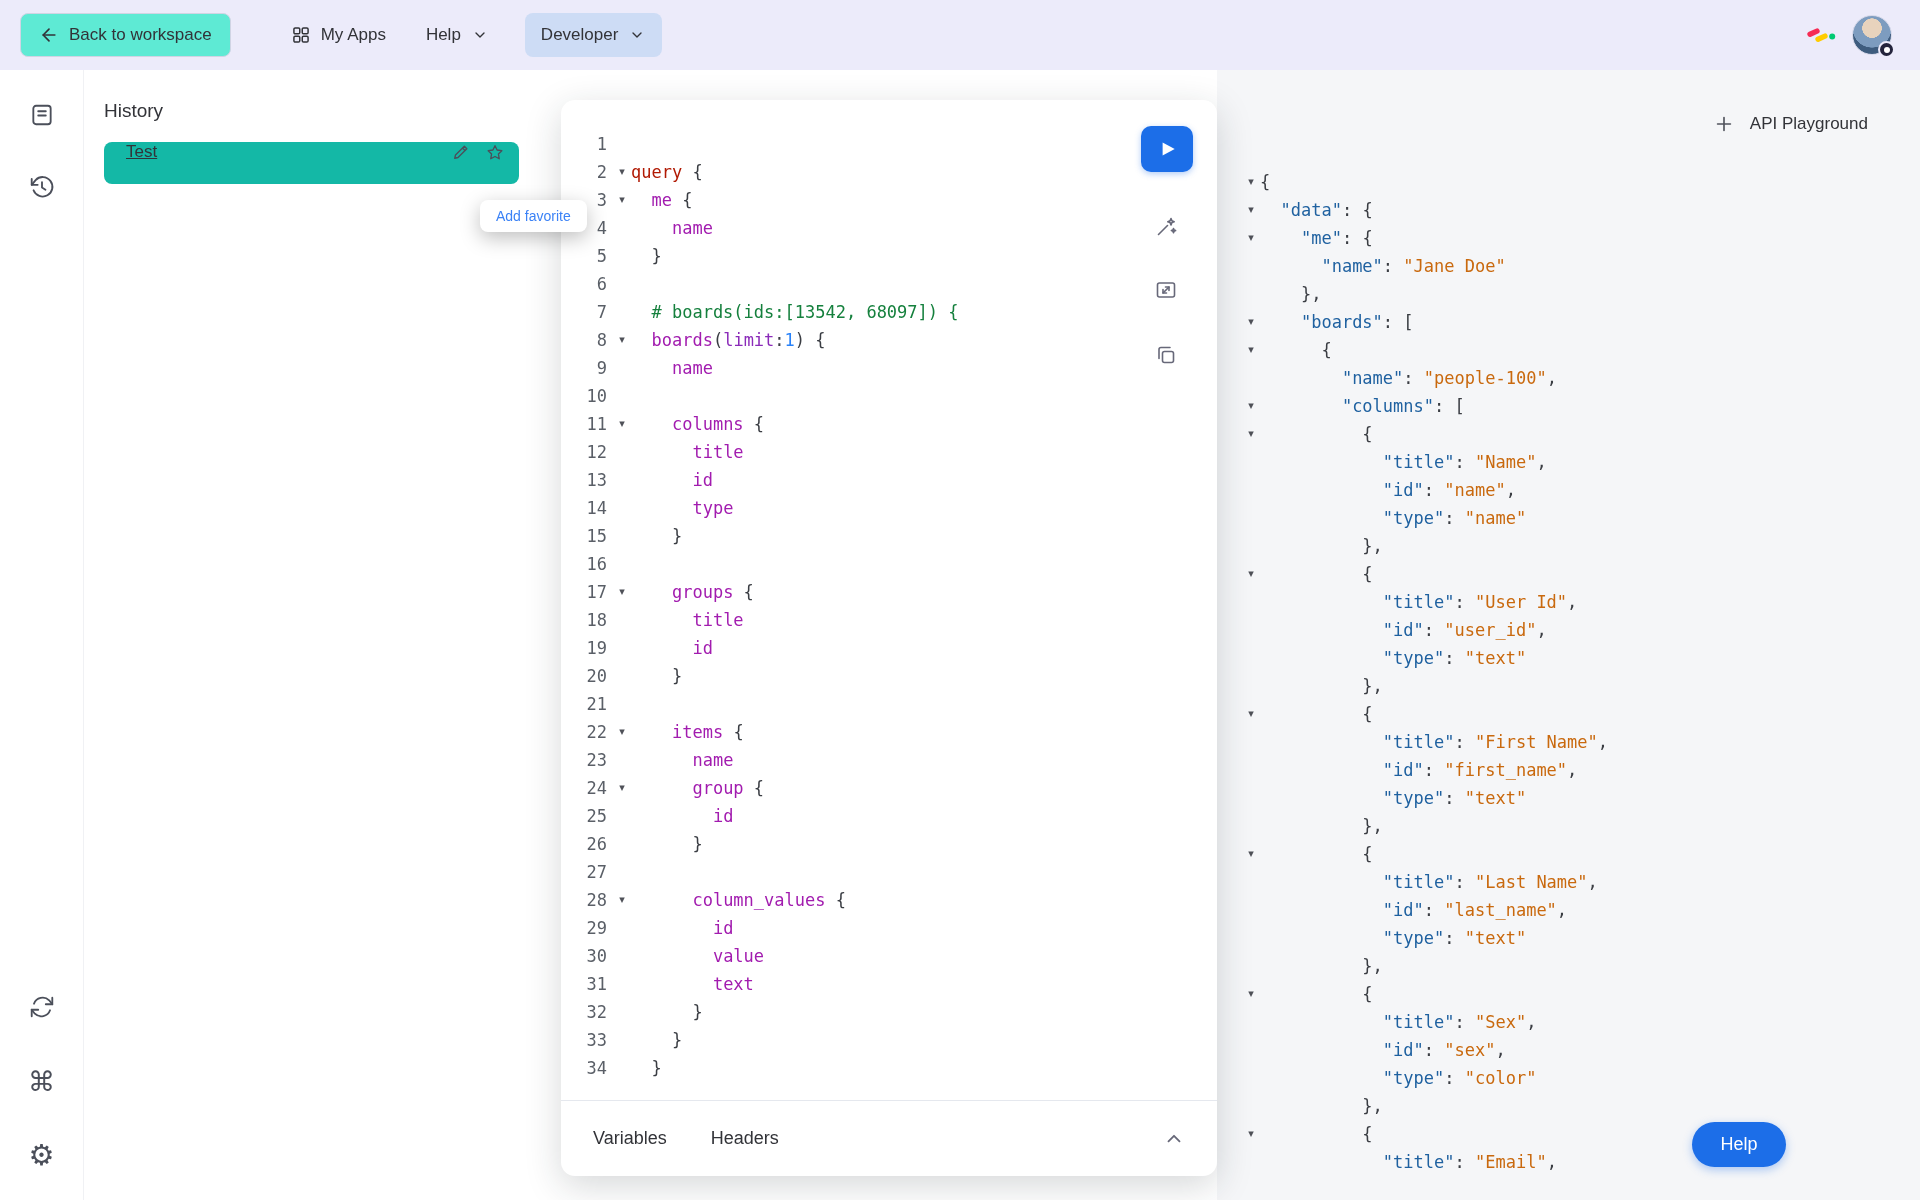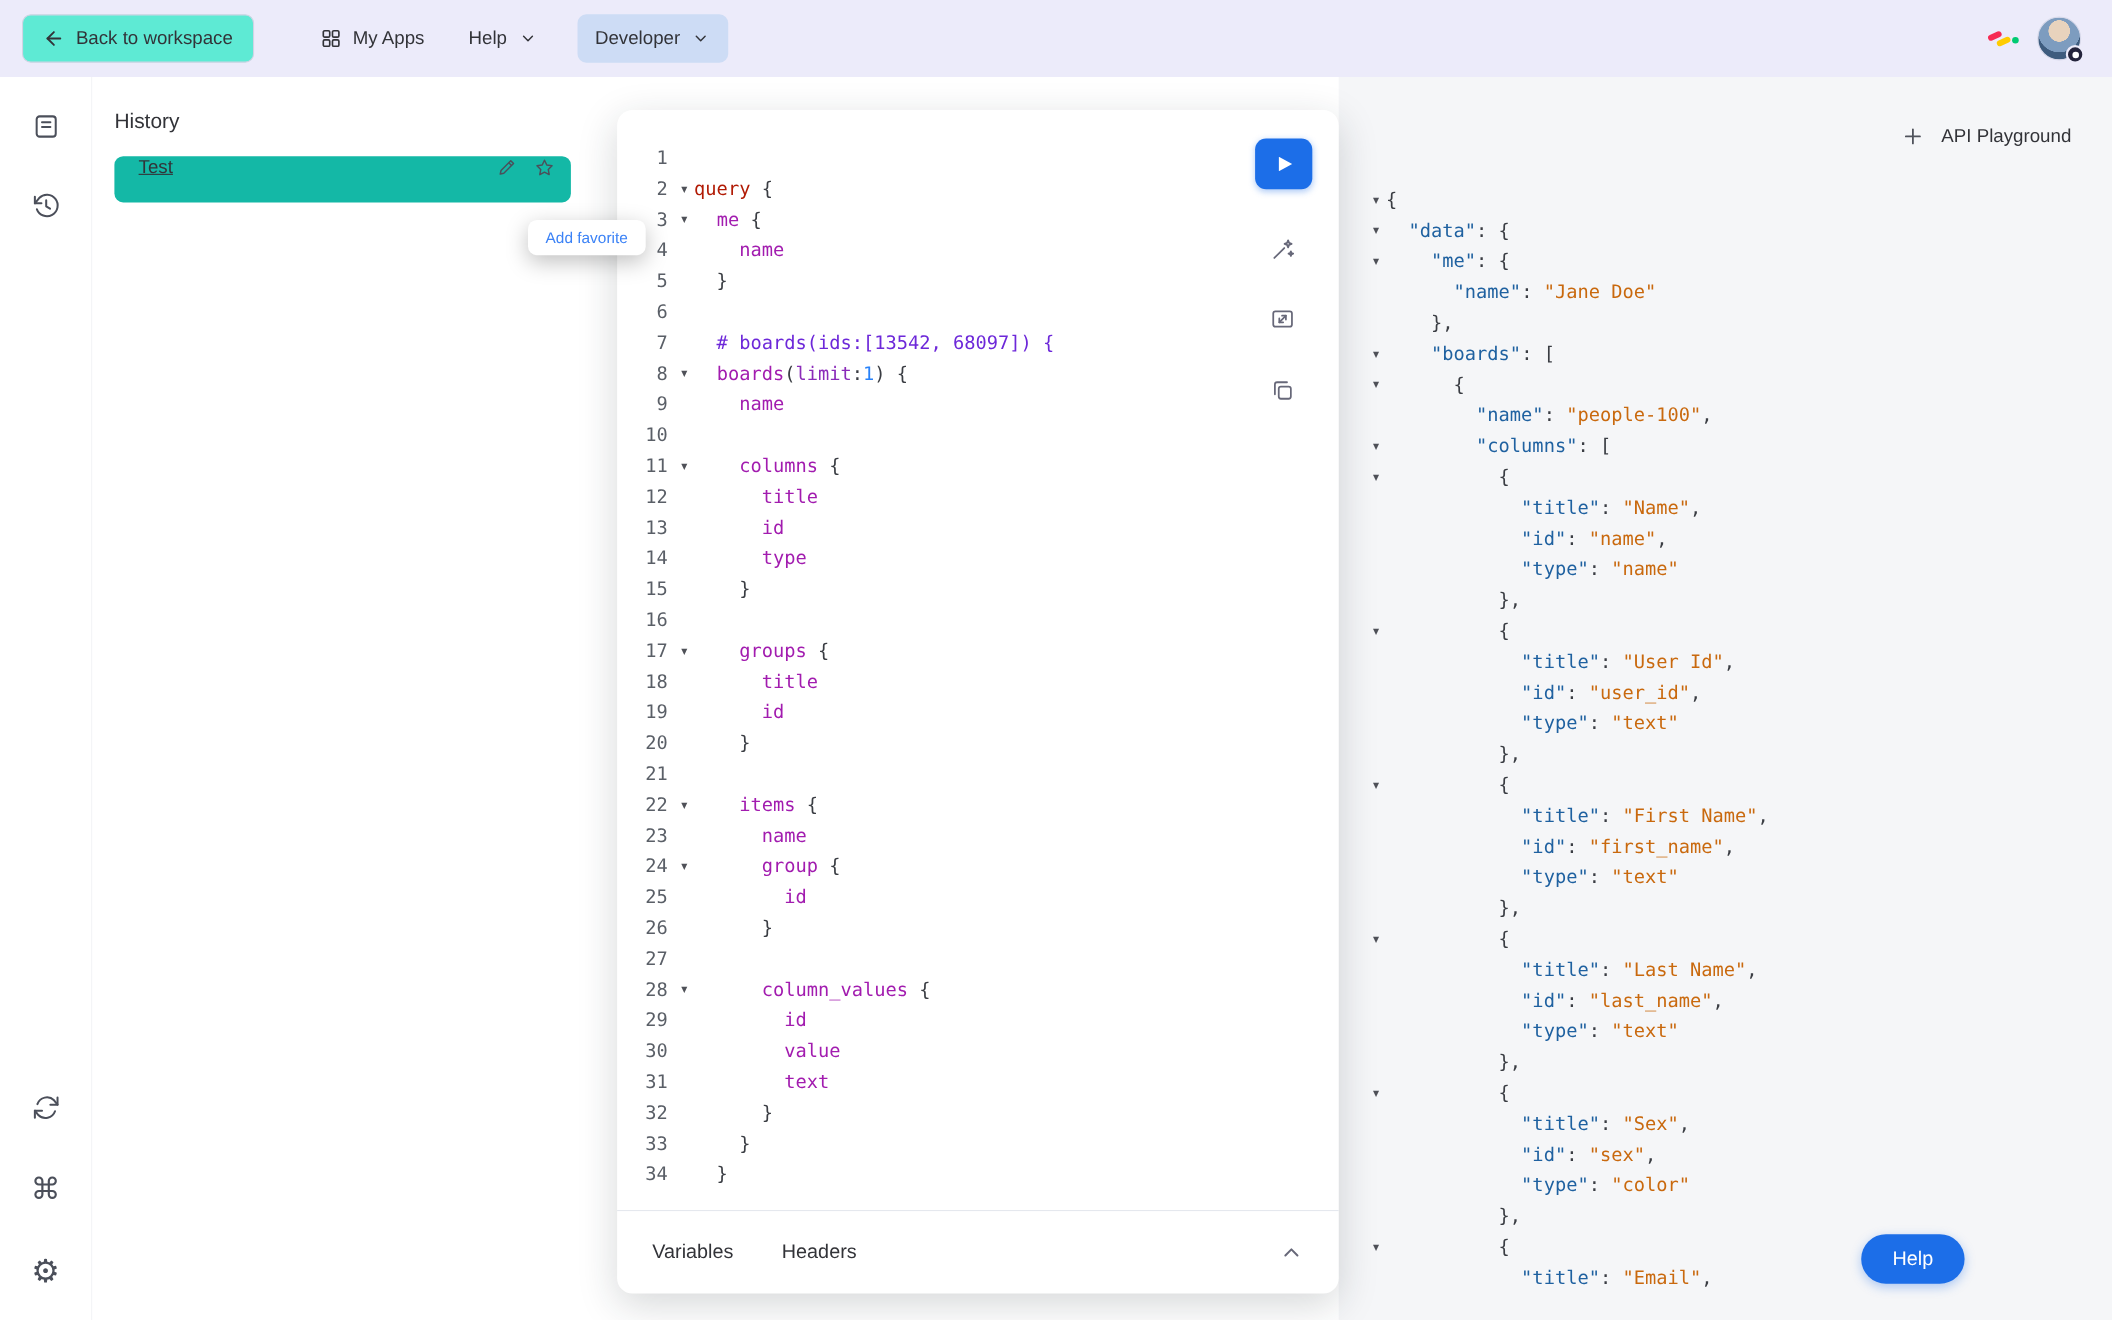--- a/index.html
+++ b/index.html
@@ -39,35 +39,35 @@
 
   
   .editor-card { position:absolute; left:561px; top:100px; width:656px; height:1076px; background:#ffffff; border-radius:14px; box-shadow:0 10px 36px rgba(29,37,45,0.18); z-index:10; display:flex; flex-direction:column; }
   .editor-body { position:relative; flex:1; padding-top:30px; overflow:hidden; }
   .mono { font-family:"DejaVu Sans Mono","Liberation Mono",monospace; font-size:17px; line-height:28px; }
   .code-line { display:flex; height:28px; }
   .ln { flex:none; width:52px; text-align:right; padding-right:6px; color:#5a5f67; user-select:none; }
   .fold { flex:none; width:18px; text-align:center; font-size:11px; line-height:28px; color:#4f5158; cursor:pointer; font-family:"DejaVu Sans",sans-serif; }
   .code { white-space:pre; }
   .tok-kw{ color:#b11a04; } .tok-f{ color:#a21caf; } .tok-p{ color:#3a3d43; }
-  .tok-cm{ color:#6d28d9;text-align:right; } .tok-at{ color:#8b2bb9; } .tok-num{ color:#2882f9; }
+  .tok-cm{ color:#15803d;text-align:right; } .tok-at{ color:#8b2bb9; } .tok-num{ color:#2882f9; }
   .tok-k{ color:#1f61a0; } .tok-s{ color:#c9690e; }
 
   .run-btn { position:absolute; top:26px; right:24px; width:52px; height:46px; border:none; border-radius:10px; background:#1c6ee8; display:flex; align-items:center; justify-content:center; cursor:pointer; box-shadow:0 2px 6px rgba(28,110,232,0.35); }
   .side-icon { position:absolute; right:38px; width:26px; height:26px; color:#676879; cursor:pointer; display:flex; align-items:center; justify-content:center; }
   .si-1{ top:114px; } .si-2{ top:177px; } .si-3{ top:242px; }
 
   .editor-footer { flex:none; height:76px; border-top:1px solid #e5e8ee; display:flex; align-items:center; padding:0 32px; gap:44px; }
   .footer-tab { font-size:18px; color:#323338; cursor:pointer; }
   .footer-tab.primary { font-weight:500; }
   .footer-collapse { margin-left:auto; color:#676879; cursor:pointer; }
 
   
   .response { position:absolute; left:1217px; top:70px; width:703px; height:1130px; background:#f5f6f8; }
-  .response-header { position:absolute; top:42px; right:37px; display:flex; align-items:center; gap:14px; }
+  .response-header { position:absolute; top:42px; right:52px; display:flex; align-items:center; gap:14px; }
   .plus-btn { width:24px; height:24px; display:flex; align-items:center; justify-content:center; color:#50535c; cursor:pointer; background:none; border:none; }
   .response-header-label { font-size:17px; color:#323338; }
   .response-body { position:absolute; left:25px; top:98px; right:8px; bottom:0; overflow:hidden; }
   .response-body .fold { width:18px; }
 
   .help-btn { position:absolute; right:134px; bottom:33px; width:94px; height:45px; border:none; border-radius:23px; background:#1c6ee8; color:#ffffff; font-size:18px; font-weight:500; font-family:"Liberation Sans",sans-serif; cursor:pointer; box-shadow:0 3px 10px rgba(28,110,232,0.35); z-index:20; }
 
   svg { display:block; }
 </style>
 </head>

